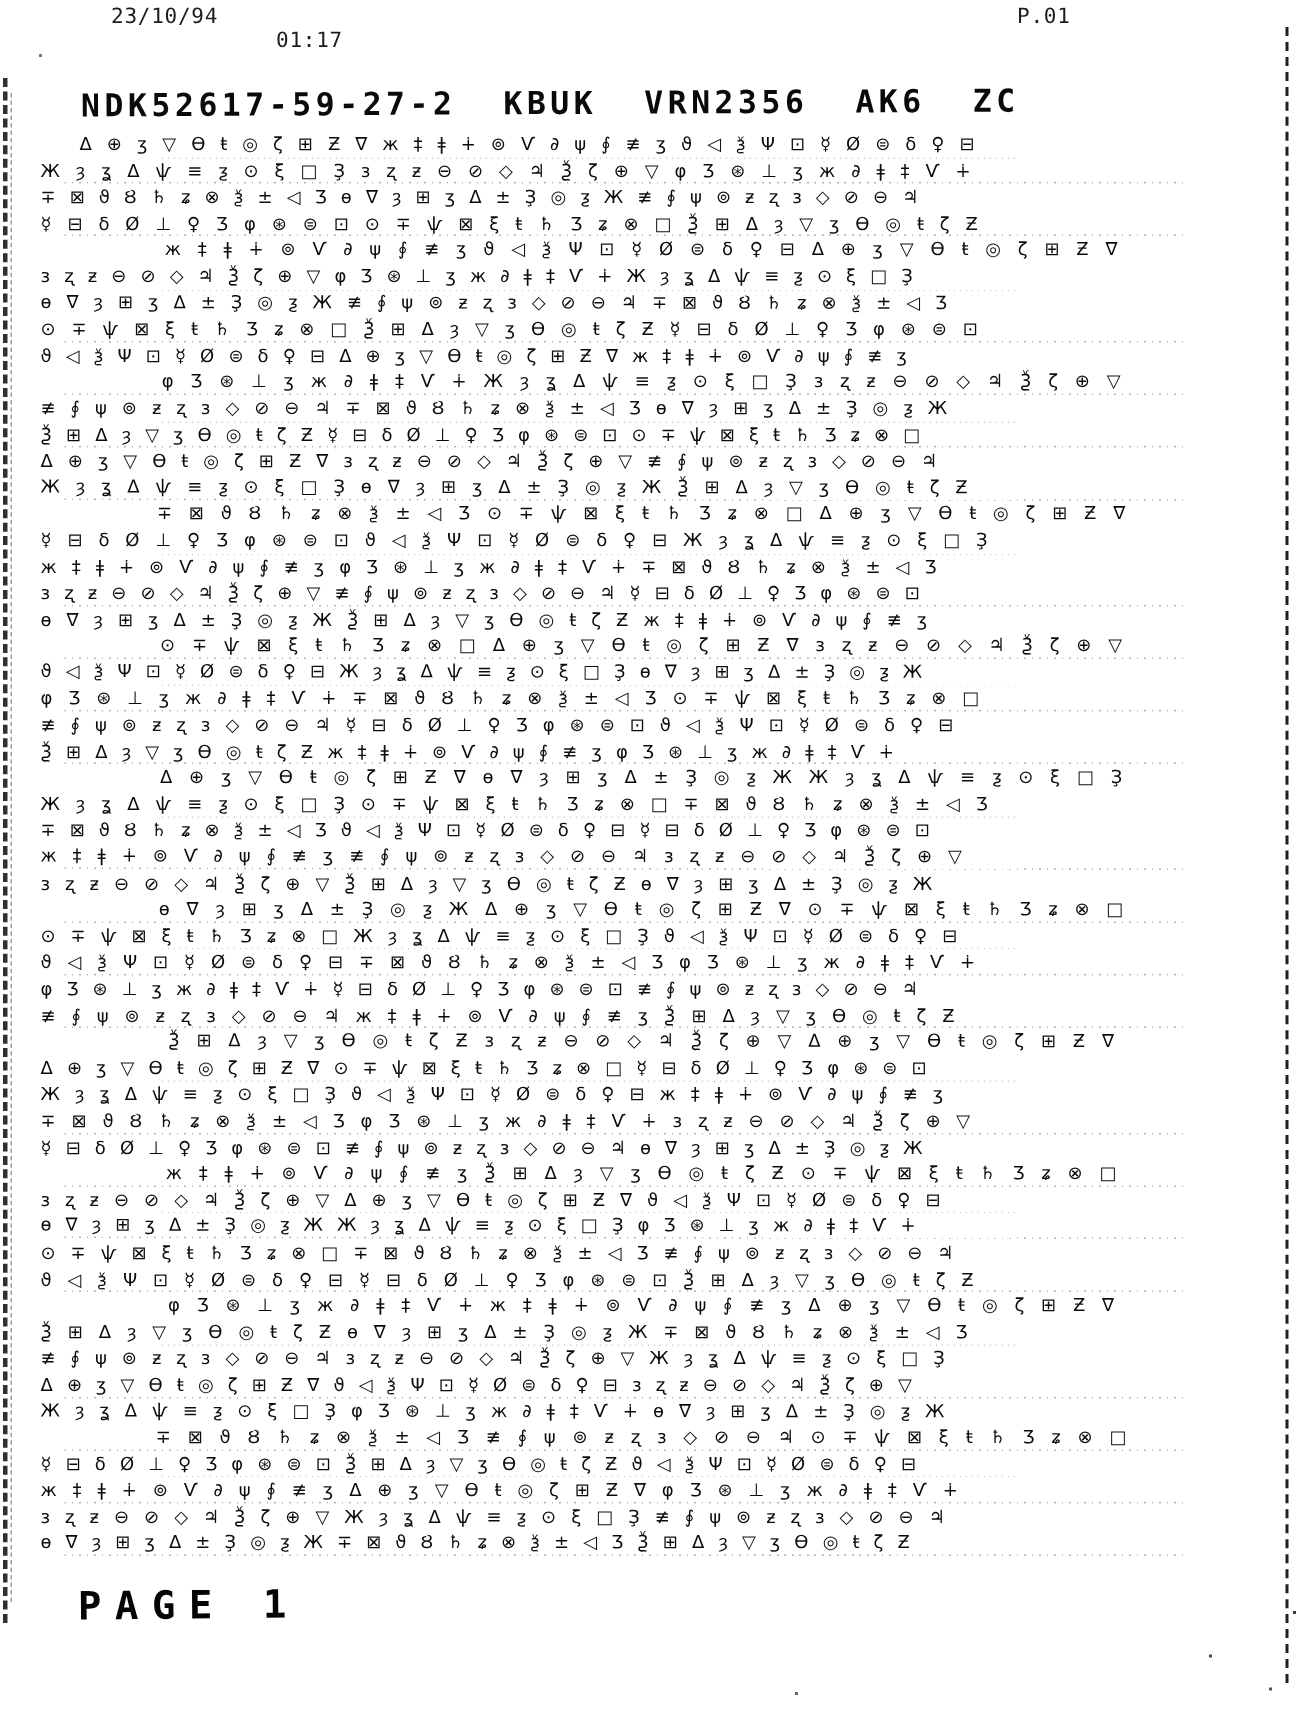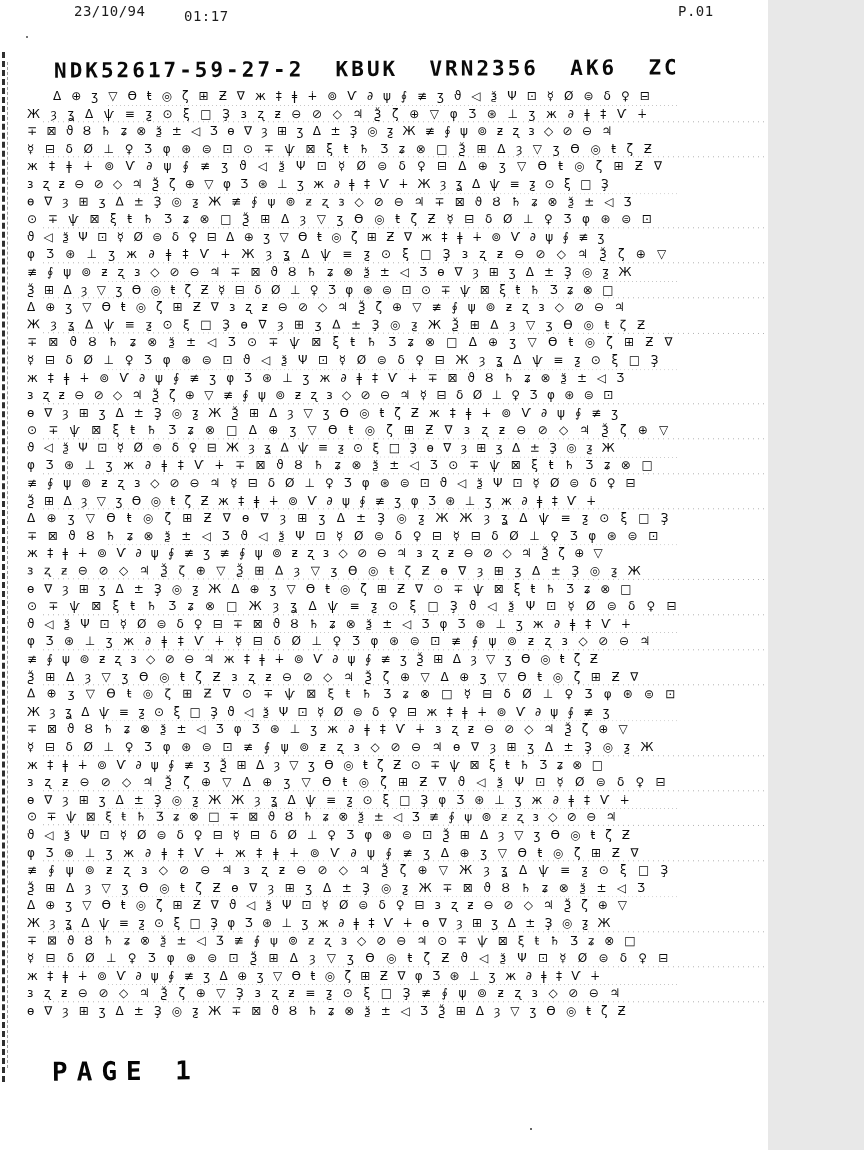--- a/index.html
+++ b/index.html
@@ -1,33 +1,33 @@
 <!DOCTYPE html>
 <html><head>
 <meta charset="utf-8">
 <title></title>
 <style>
   html,body{margin:0;padding:0;background:#e8e8e8;}
   .page{
     position:relative;
-    width:768px;height:1150px;
+    width:864px;height:1150px;
     background:#ffffff;
     overflow:hidden;
     font-family:"DejaVu Sans",sans-serif;
     color:#0d0d0d;
     text-decoration:underline;
   }
   
   .fax-header{
     position:absolute;top:3px;left:0;width:100%;height:20px;
     font-family:"DejaVu Sans Mono",monospace;
     font-size:14px;color:#1c1c1c;letter-spacing:.5px;
   }
   .fax-date{position:absolute;left:74px;top:0;}
-  .fax-time{position:absolute;left:184px;top:5px;}
+  .fax-time{position:absolute;left:184px;top:16px;}
   .fax-page{position:absolute;left:678px;top:0;}
   
   .title-line{
     position:absolute;top:57px;left:54px;
     font-family:"DejaVu Sans Mono",monospace;
     font-size:21px;font-weight:bold;letter-spacing:3px;
     white-space:pre;transform:rotate(-0.3deg);
     color:#0a0a0a;
   }
   
@@ -38,21 +38,21 @@
     font-size:12px;color:#0b0b0b;
   }
   .symbol-row{
     position:relative;
     height:17.6px;line-height:17.6px;
     letter-spacing:10px;white-space:nowrap;overflow:hidden;
   }
   .symbol-row:first-child{padding-left:26px;}
   .symbol-row:nth-child(2n){letter-spacing:10.6px;transform:translateY(.3px);}
   .symbol-row:nth-child(3n){letter-spacing:9.4px;}
-  .symbol-row:nth-child(5n){letter-spacing:11.2px;}
+  .symbol-row:nth-child(5n){letter-spacing:11.2px;text-align:center;}
   .symbol-row:nth-child(7n){transform:translateY(-.3px) rotate(.05deg);}
   
   .symbol-row:nth-child(2n)::after{
     content:"";position:absolute;left:2%;right:6%;bottom:1px;height:1px;
     background:repeating-linear-gradient(90deg,rgba(0,0,0,.30) 0 1px,transparent 1px 5px);
   }
   .symbol-row:nth-child(5n+1)::after{
     content:"";position:absolute;left:10%;right:20%;bottom:0;height:1px;
     background:repeating-linear-gradient(90deg,rgba(0,0,0,.22) 0 1px,transparent 1px 4px);
   }
@@ -106,47 +106,48 @@
       <div class="symbol-row">☿⊟δØ⊥♀Ʒφ⊛⊜⊡ϑ◁ѯΨ⊡☿Ø⊜δ♀⊟ЖȝʓΔѱ≡ƺ⊙ξ□Ҙ</div>
       <div class="symbol-row">ж‡ǂ∔⊚Ѵ∂ψ∮≢ӡφƷ⊛⊥ӡж∂ǂ‡Ѵ∔∓⊠ϑȢ♄ʑ⊗ѯ±◁Ӡ</div>
       <div class="symbol-row">ɜʐƶ⊖⊘◇♃Ѯζ⊕▽≢∮ψ⊚ƶʐɜ◇⊘⊖♃☿⊟δØ⊥♀Ʒφ⊛⊜⊡</div>
       <div class="symbol-row">ѳ∇ȝ⊞ʒΔ±Ҙ◎ƺЖѮ⊞Δȝ▽ʒѲ◎ŧζƵж‡ǂ∔⊚Ѵ∂ψ∮≢ӡ</div>
       <div class="symbol-row">⊙∓ѱ⊠ξŧ♄Ӡʑ⊗□Δ⊕ʒ▽Ѳŧ◎ζ⊞Ƶ∇ɜʐƶ⊖⊘◇♃Ѯζ⊕▽</div>
       <div class="symbol-row">ϑ◁ѯΨ⊡☿Ø⊜δ♀⊟ЖȝʓΔѱ≡ƺ⊙ξ□Ҙѳ∇ȝ⊞ʒΔ±Ҙ◎ƺЖ</div>
       <div class="symbol-row">φƷ⊛⊥ӡж∂ǂ‡Ѵ∔∓⊠ϑȢ♄ʑ⊗ѯ±◁Ӡ⊙∓ѱ⊠ξŧ♄Ӡʑ⊗□</div>
       <div class="symbol-row">≢∮ψ⊚ƶʐɜ◇⊘⊖♃☿⊟δØ⊥♀Ʒφ⊛⊜⊡ϑ◁ѯΨ⊡☿Ø⊜δ♀⊟</div>
       <div class="symbol-row">Ѯ⊞Δȝ▽ʒѲ◎ŧζƵж‡ǂ∔⊚Ѵ∂ψ∮≢ӡφƷ⊛⊥ӡж∂ǂ‡Ѵ∔</div>
       <div class="symbol-row">Δ⊕ʒ▽Ѳŧ◎ζ⊞Ƶ∇ѳ∇ȝ⊞ʒΔ±Ҙ◎ƺЖЖȝʓΔѱ≡ƺ⊙ξ□Ҙ</div>
+      <div class="symbol-row">ЖȝʓΔѱ≡ƺ⊙ξ□Ҙ⊙∓ѱ⊠ξŧ♄Ӡʑ⊗□∓⊠ϑȢ♄ʑ⊗ѯ±◁Ӡ</div>
       <div class="symbol-row">∓⊠ϑȢ♄ʑ⊗ѯ±◁Ӡϑ◁ѯΨ⊡☿Ø⊜δ♀⊟☿⊟δØ⊥♀Ʒφ⊛⊜⊡</div>
       <div class="symbol-row">ж‡ǂ∔⊚Ѵ∂ψ∮≢ӡ≢∮ψ⊚ƶʐɜ◇⊘⊖♃ɜʐƶ⊖⊘◇♃Ѯζ⊕▽</div>
       <div class="symbol-row">ɜʐƶ⊖⊘◇♃Ѯζ⊕▽Ѯ⊞Δȝ▽ʒѲ◎ŧζƵѳ∇ȝ⊞ʒΔ±Ҙ◎ƺЖ</div>
       <div class="symbol-row">ѳ∇ȝ⊞ʒΔ±Ҙ◎ƺЖΔ⊕ʒ▽Ѳŧ◎ζ⊞Ƶ∇⊙∓ѱ⊠ξŧ♄Ӡʑ⊗□</div>
       <div class="symbol-row">⊙∓ѱ⊠ξŧ♄Ӡʑ⊗□ЖȝʓΔѱ≡ƺ⊙ξ□Ҙϑ◁ѯΨ⊡☿Ø⊜δ♀⊟</div>
       <div class="symbol-row">ϑ◁ѯΨ⊡☿Ø⊜δ♀⊟∓⊠ϑȢ♄ʑ⊗ѯ±◁ӠφƷ⊛⊥ӡж∂ǂ‡Ѵ∔</div>
       <div class="symbol-row">φƷ⊛⊥ӡж∂ǂ‡Ѵ∔☿⊟δØ⊥♀Ʒφ⊛⊜⊡≢∮ψ⊚ƶʐɜ◇⊘⊖♃</div>
       <div class="symbol-row">≢∮ψ⊚ƶʐɜ◇⊘⊖♃ж‡ǂ∔⊚Ѵ∂ψ∮≢ӡѮ⊞Δȝ▽ʒѲ◎ŧζƵ</div>
       <div class="symbol-row">Ѯ⊞Δȝ▽ʒѲ◎ŧζƵɜʐƶ⊖⊘◇♃Ѯζ⊕▽Δ⊕ʒ▽Ѳŧ◎ζ⊞Ƶ∇</div>
       <div class="symbol-row">Δ⊕ʒ▽Ѳŧ◎ζ⊞Ƶ∇⊙∓ѱ⊠ξŧ♄Ӡʑ⊗□☿⊟δØ⊥♀Ʒφ⊛⊜⊡</div>
       <div class="symbol-row">ЖȝʓΔѱ≡ƺ⊙ξ□Ҙϑ◁ѯΨ⊡☿Ø⊜δ♀⊟ж‡ǂ∔⊚Ѵ∂ψ∮≢ӡ</div>
       <div class="symbol-row">∓⊠ϑȢ♄ʑ⊗ѯ±◁ӠφƷ⊛⊥ӡж∂ǂ‡Ѵ∔ɜʐƶ⊖⊘◇♃Ѯζ⊕▽</div>
       <div class="symbol-row">☿⊟δØ⊥♀Ʒφ⊛⊜⊡≢∮ψ⊚ƶʐɜ◇⊘⊖♃ѳ∇ȝ⊞ʒΔ±Ҙ◎ƺЖ</div>
       <div class="symbol-row">ж‡ǂ∔⊚Ѵ∂ψ∮≢ӡѮ⊞Δȝ▽ʒѲ◎ŧζƵ⊙∓ѱ⊠ξŧ♄Ӡʑ⊗□</div>
       <div class="symbol-row">ɜʐƶ⊖⊘◇♃Ѯζ⊕▽Δ⊕ʒ▽Ѳŧ◎ζ⊞Ƶ∇ϑ◁ѯΨ⊡☿Ø⊜δ♀⊟</div>
       <div class="symbol-row">ѳ∇ȝ⊞ʒΔ±Ҙ◎ƺЖЖȝʓΔѱ≡ƺ⊙ξ□ҘφƷ⊛⊥ӡж∂ǂ‡Ѵ∔</div>
       <div class="symbol-row">⊙∓ѱ⊠ξŧ♄Ӡʑ⊗□∓⊠ϑȢ♄ʑ⊗ѯ±◁Ӡ≢∮ψ⊚ƶʐɜ◇⊘⊖♃</div>
       <div class="symbol-row">ϑ◁ѯΨ⊡☿Ø⊜δ♀⊟☿⊟δØ⊥♀Ʒφ⊛⊜⊡Ѯ⊞Δȝ▽ʒѲ◎ŧζƵ</div>
       <div class="symbol-row">φƷ⊛⊥ӡж∂ǂ‡Ѵ∔ж‡ǂ∔⊚Ѵ∂ψ∮≢ӡΔ⊕ʒ▽Ѳŧ◎ζ⊞Ƶ∇</div>
+      <div class="symbol-row">Ѯ⊞Δȝ▽ʒѲ◎ŧζƵѳ∇ȝ⊞ʒΔ±Ҙ◎ƺЖ∓⊠ϑȢ♄ʑ⊗ѯ±◁Ӡ</div>
       <div class="symbol-row">≢∮ψ⊚ƶʐɜ◇⊘⊖♃ɜʐƶ⊖⊘◇♃Ѯζ⊕▽ЖȝʓΔѱ≡ƺ⊙ξ□Ҙ</div>
-      <div class="symbol-row">Ѯ⊞Δȝ▽ʒѲ◎ŧζƵѳ∇ȝ⊞ʒΔ±Ҙ◎ƺЖ∓⊠ϑȢ♄ʑ⊗ѯ±◁Ӡ</div>
       <div class="symbol-row">Δ⊕ʒ▽Ѳŧ◎ζ⊞Ƶ∇ϑ◁ѯΨ⊡☿Ø⊜δ♀⊟ɜʐƶ⊖⊘◇♃Ѯζ⊕▽</div>
       <div class="symbol-row">ЖȝʓΔѱ≡ƺ⊙ξ□ҘφƷ⊛⊥ӡж∂ǂ‡Ѵ∔ѳ∇ȝ⊞ʒΔ±Ҙ◎ƺЖ</div>
       <div class="symbol-row">∓⊠ϑȢ♄ʑ⊗ѯ±◁Ӡ≢∮ψ⊚ƶʐɜ◇⊘⊖♃⊙∓ѱ⊠ξŧ♄Ӡʑ⊗□</div>
       <div class="symbol-row">☿⊟δØ⊥♀Ʒφ⊛⊜⊡Ѯ⊞Δȝ▽ʒѲ◎ŧζƵϑ◁ѯΨ⊡☿Ø⊜δ♀⊟</div>
       <div class="symbol-row">ж‡ǂ∔⊚Ѵ∂ψ∮≢ӡΔ⊕ʒ▽Ѳŧ◎ζ⊞Ƶ∇φƷ⊛⊥ӡж∂ǂ‡Ѵ∔</div>
-      <div class="symbol-row">ɜʐƶ⊖⊘◇♃Ѯζ⊕▽Ҙɜʐƶ≡ƺ⊙ξ□Ҙ≢∮ψ⊚ƶʐɜ◇⊘⊖♃</div>
+      <div class="symbol-row">ɜʐƶ⊖⊘◇♃Ѯζ⊕▽ЖȝʓΔѱ≡ƺ⊙ξ□Ҙ≢∮ψ⊚ƶʐɜ◇⊘⊖♃</div>
       <div class="symbol-row">ѳ∇ȝ⊞ʒΔ±Ҙ◎ƺЖ∓⊠ϑȢ♄ʑ⊗ѯ±◁ӠѮ⊞Δȝ▽ʒѲ◎ŧζƵ</div>
     </div>
 
   <div class="page-footer">PAGE 1</div>
 
   <div class="scan-edge-left-a"></div>
   <div class="scan-edge-left-b"></div>
   <div class="scan-edge-right"></div>
   <div class="noise-dots"></div>
 

